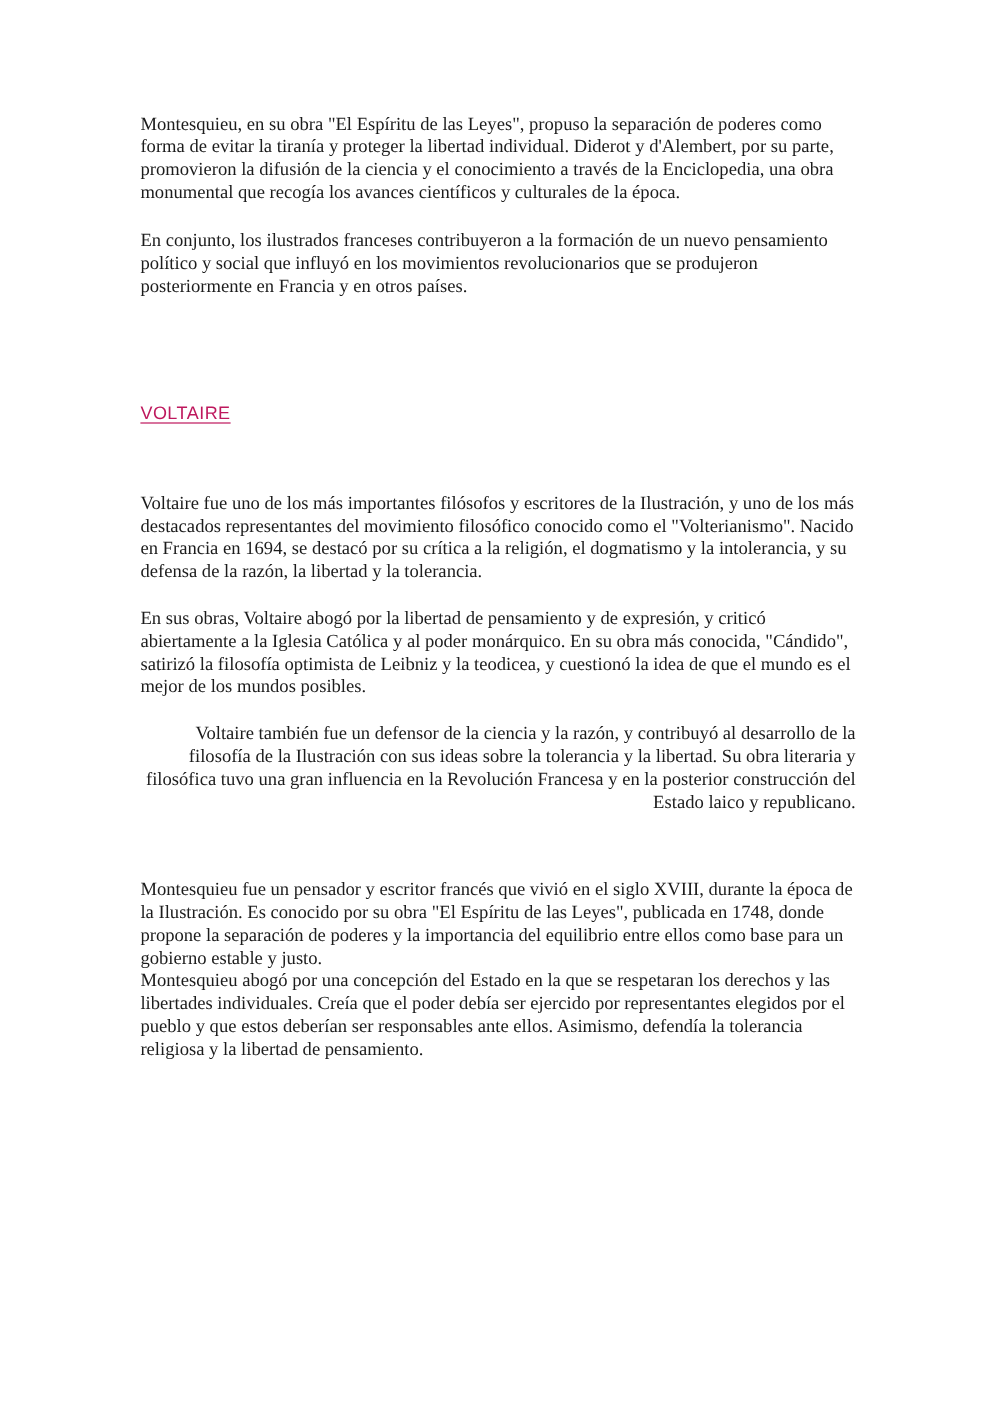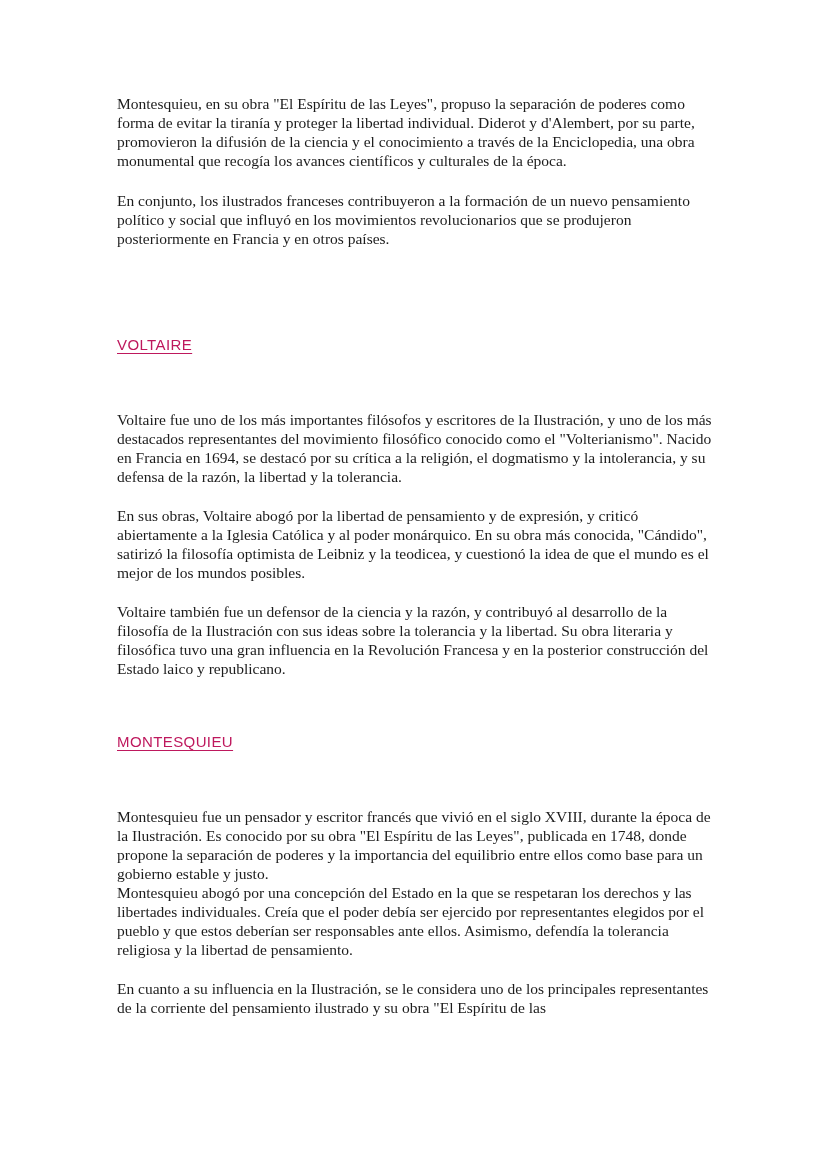--- a/index.html
+++ b/index.html
@@ -33,40 +33,38 @@
     letter-spacing: 0.4px;
     line-height: 19px;
     color: #be185d;
     text-decoration: underline;
     text-underline-offset: 3px;
     margin: 0;
   }
   .mb20 { margin-bottom: 20px; }
   .mb21 { margin-bottom: 21px; }
   .mb22 { }
-  .mb54 { margin-bottom: 54px; }
+  .mb54 { margin-bottom: 54px; text-align: right; }
   .mb56 { margin-bottom: 56px; }
   .mb87 { margin-bottom: 87px; }
 </style>
 </head>
 <body>
 
 <div class="page">
   <p class="para mb21">Montesquieu, en su obra "El Espíritu de las Leyes", propuso la separación de poderes como forma de evitar la tiranía y proteger la libertad individual. Diderot y d'Alembert, por su parte, promovieron la difusión de la ciencia y el conocimiento a través de la Enciclopedia, una obra monumental que recogía los avances científicos y culturales de la época.</p>
 
   <p class="para mb87">En conjunto, los ilustrados franceses contribuyeron a la formación de un nuevo pensamiento político y social que influyó en los movimientos revolucionarios que se produjeron posteriormente en Francia y en otros países.</p>
 
   <h2 class="heading mb56">VOLTAIRE</h2>
 
   <p class="para mb20">Voltaire fue uno de los más importantes filósofos y escritores de la Ilustración, y uno de los más destacados representantes del movimiento filosófico conocido como el "Volterianismo". Nacido en Francia en 1694, se destacó por su crítica a la religión, el dogmatismo y la intolerancia, y su defensa de la razón, la libertad y la tolerancia.</p>
 
   <p class="para mb20">En sus obras, Voltaire abogó por la libertad de pensamiento y de expresión, y criticó abiertamente a la Iglesia Católica y al poder monárquico. En su obra más conocida, "Cándido", satirizó la filosofía optimista de Leibniz y la teodicea, y cuestionó la idea de que el mundo es el mejor de los mundos posibles.</p>
 
   <p class="para mb54">Voltaire también fue un defensor de la ciencia y la razón, y contribuyó al desarrollo de la filosofía de la Ilustración con sus ideas sobre la tolerancia y la libertad. Su obra literaria y filosófica tuvo una gran influencia en la Revolución Francesa y en la posterior construcción del Estado laico y republicano.</p>
 
-  <h2 class="heading mb56">MONTESQUIEU</h2>
 
   <p class="para mb22">Montesquieu fue un pensador y escritor francés que vivió en el siglo XVIII, durante la época de la Ilustración. Es conocido por su obra "El Espíritu de las Leyes", publicada en 1748, donde propone la separación de poderes y la importancia del equilibrio entre ellos como base para un gobierno estable y justo.</p>
 
   <p class="para mb20">Montesquieu abogó por una concepción del Estado en la que se respetaran los derechos y las libertades individuales. Creía que el poder debía ser ejercido por representantes elegidos por el pueblo y que estos deberían ser responsables ante ellos. Asimismo, defendía la tolerancia religiosa y la libertad de pensamiento.</p>
 
-  <p class="para">En cuanto a su influencia en la Ilustración, se le considera uno de los principales representantes de la corriente del pensamiento ilustrado y su obra "El Espíritu de las</p>
 </div>
 
 </body></html>

